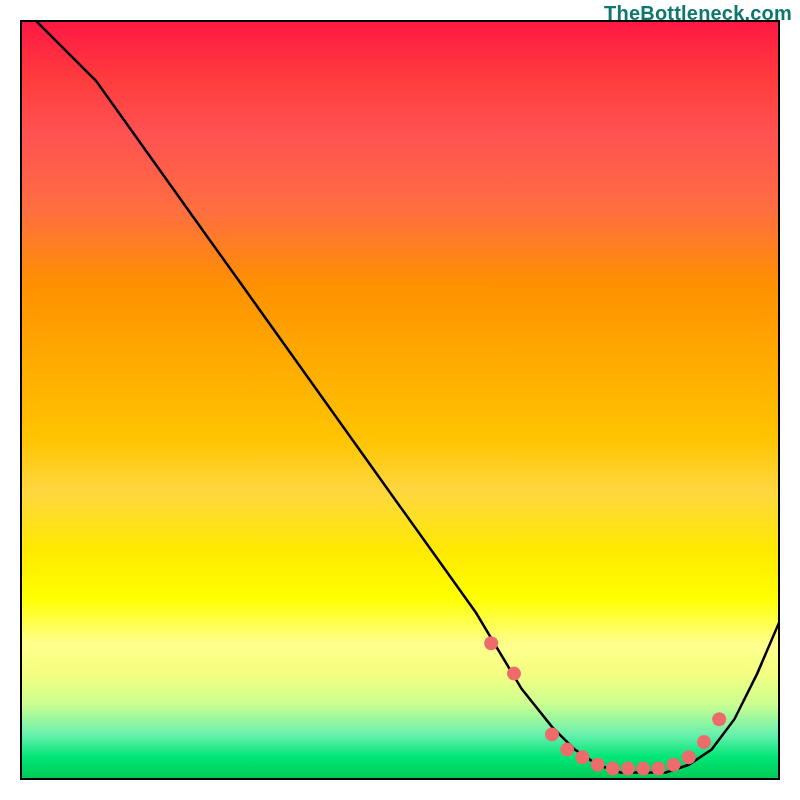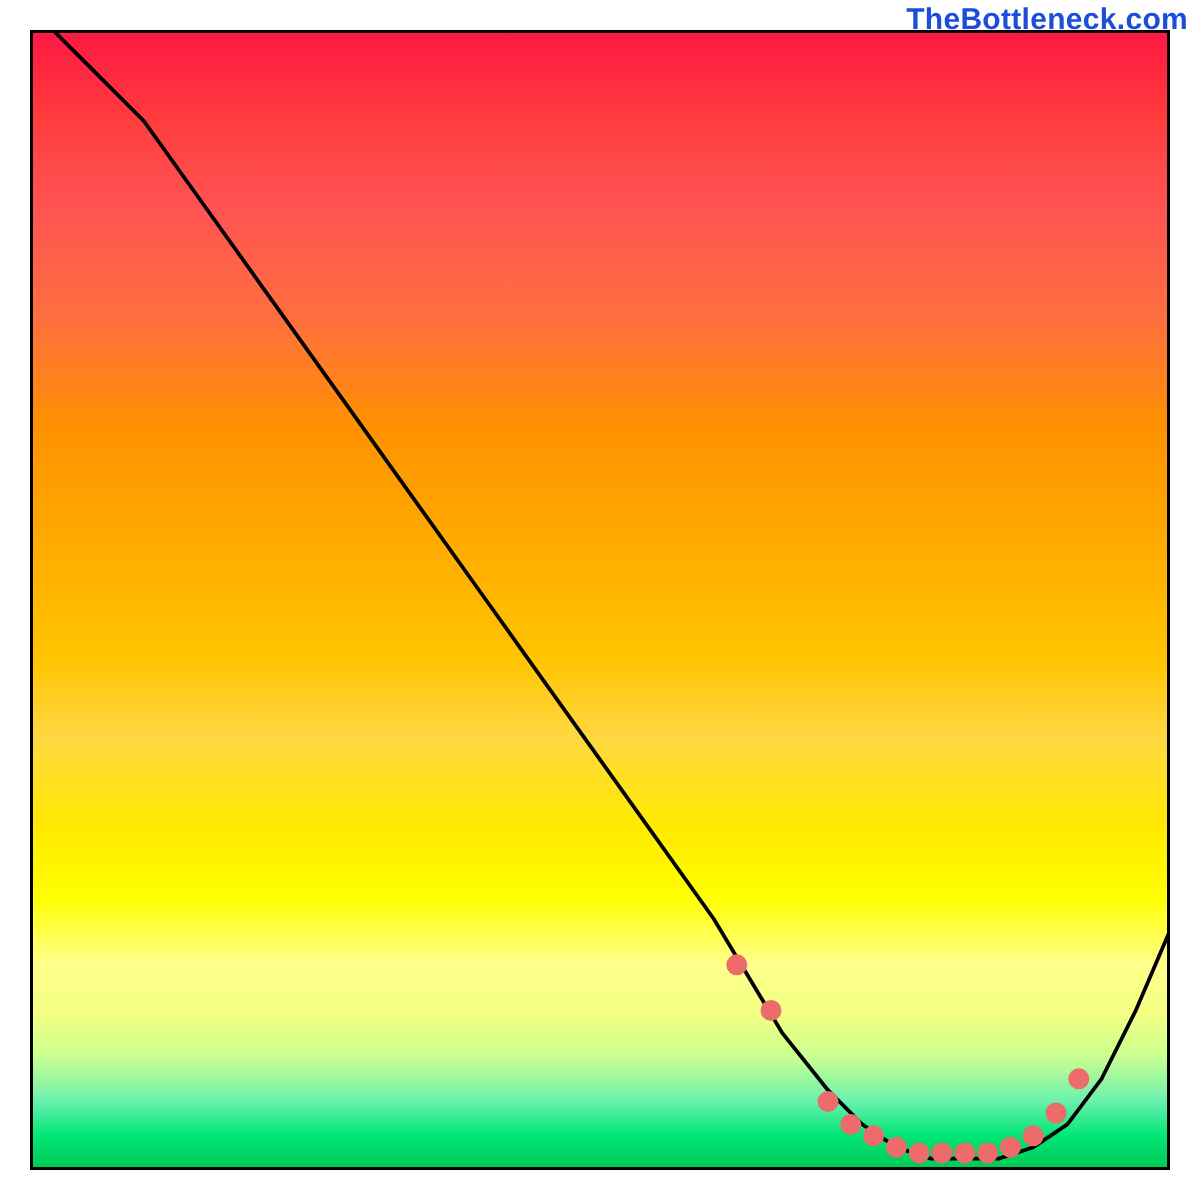--- a/index.html
+++ b/index.html
@@ -41,21 +41,21 @@
     width: 760px;
     height: 760px;
   }
   .attribution {
     position: absolute;
     top: 2px;
     right: 8px;
     font-family: Arial, Helvetica, sans-serif;
     font-size: 20px;
     font-weight: bold;
-    color: #1d4ed8;
+    color: #0f766e;
     letter-spacing: 0.2px;
   }
   .border-box {
     position: absolute;
     top: 20px;
     left: 20px;
     width: 760px;
     height: 760px;
     border: 2px solid #000;
     pointer-events: none;

